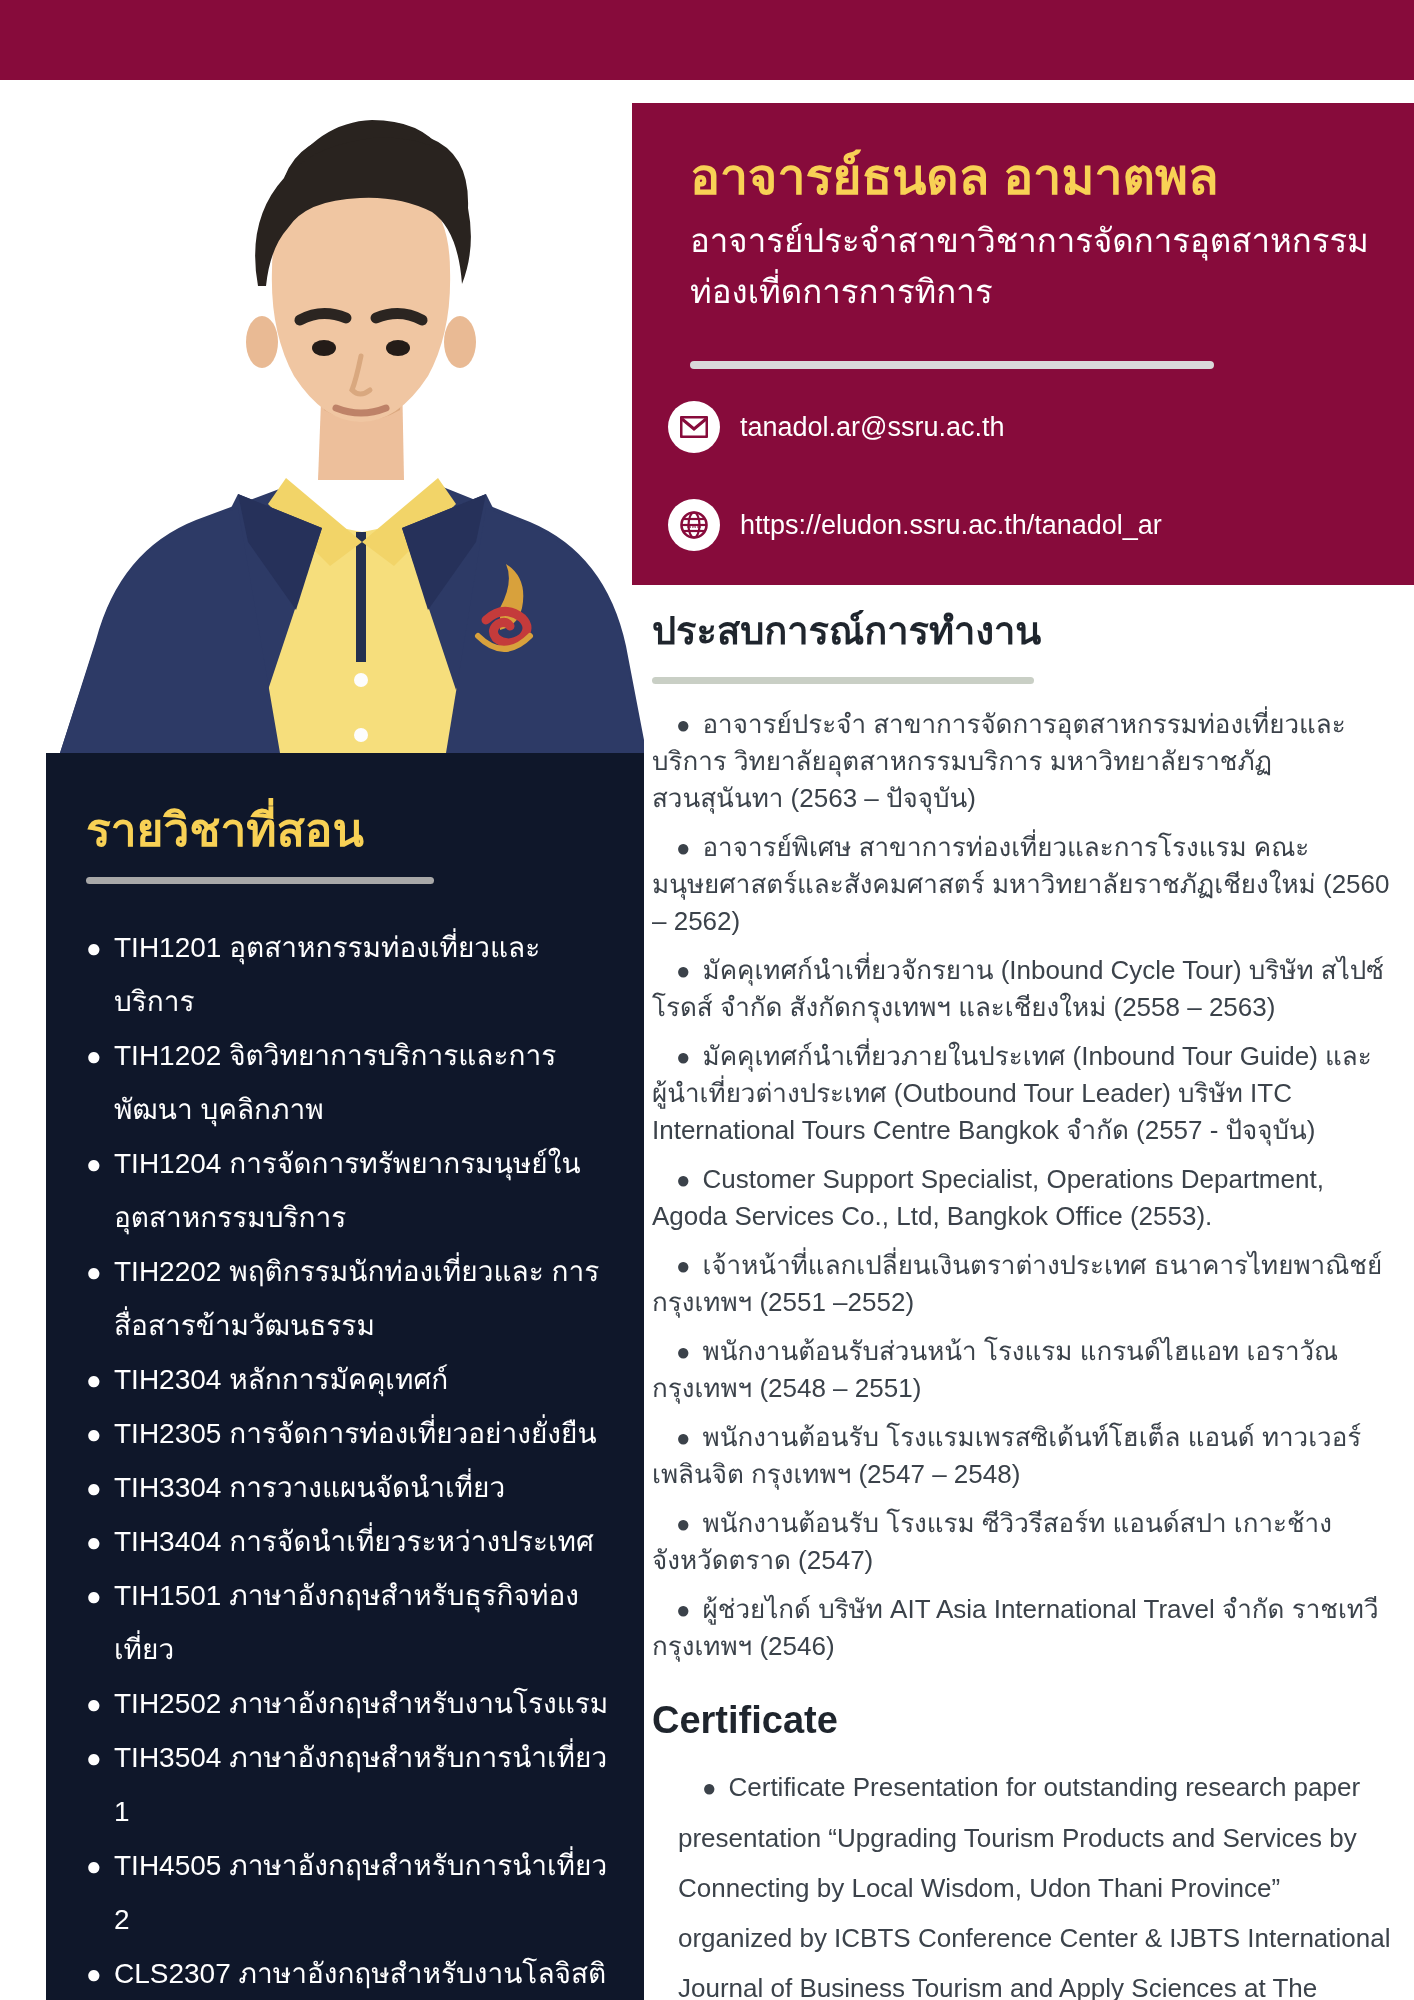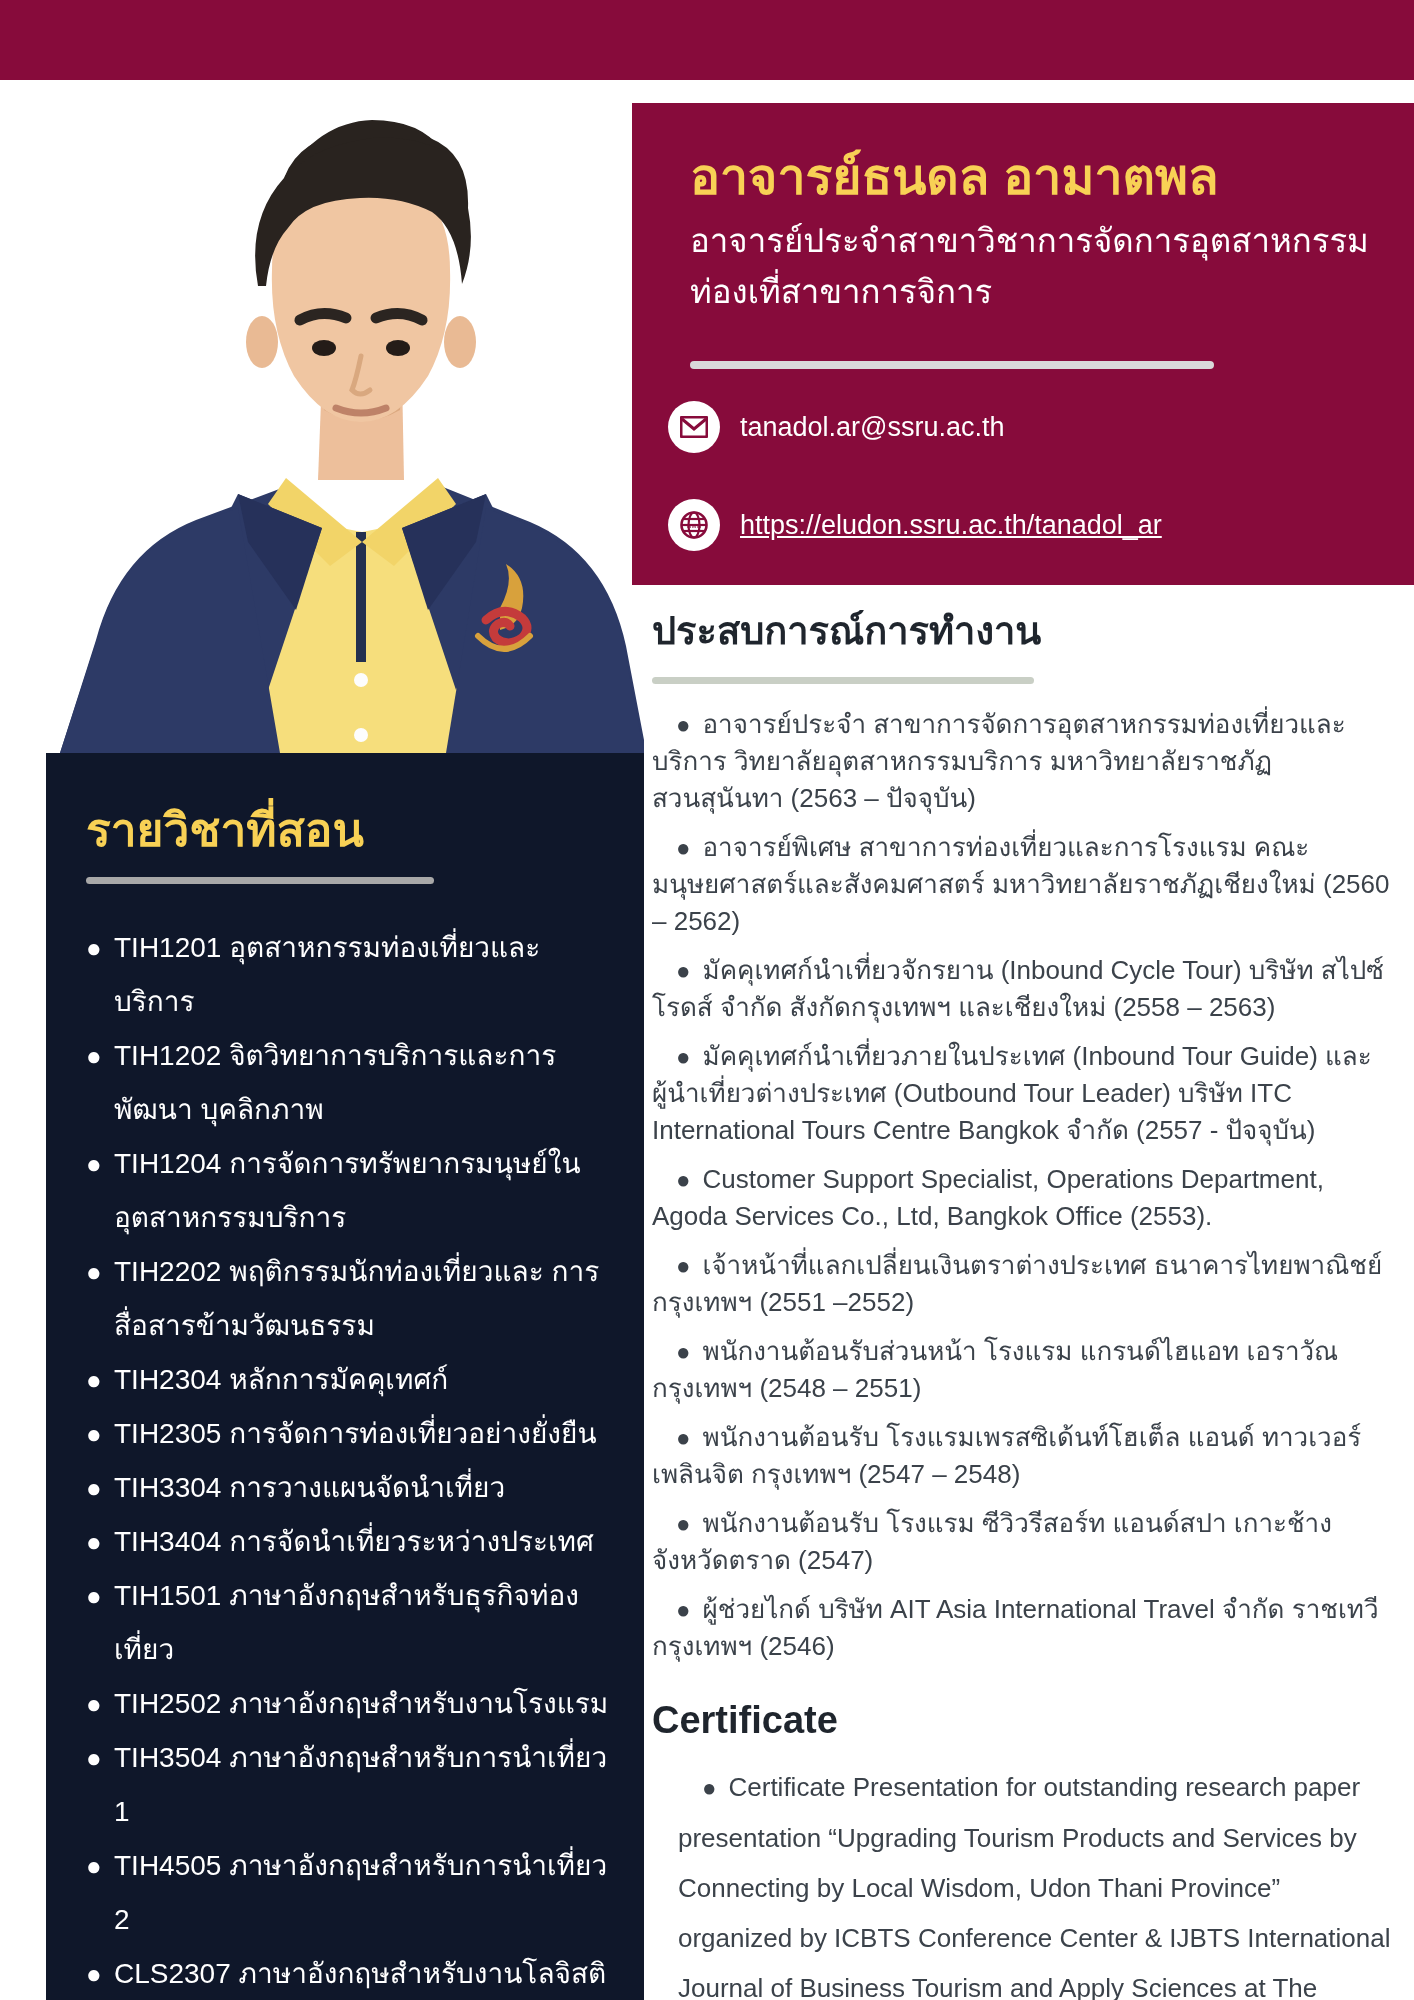--- a/index.html
+++ b/index.html
@@ -20,21 +20,21 @@
   .courses-list li{position:relative;padding-left:28px;font-size:28px;line-height:54px;color:#ffffff;}
   .courses-list .dot{position:absolute;left:0;top:0;font-size:26px;line-height:54px;}
 
   
   .header-card{position:absolute;left:632px;top:103px;width:888px;height:482px;background:#870B3B;color:#ffffff;}
   .prof-name{position:absolute;left:58px;top:34px;font-size:50px;font-weight:bold;color:#F8D155;white-space:nowrap;}
   .prof-title{position:absolute;left:58px;top:112px;width:680px;font-size:33px;line-height:51px;color:#ffffff;}
   .header-divider{position:absolute;left:58px;top:258px;width:524px;height:8px;background:#D9D9D9;border-radius:4px;}
   .contact-row{position:absolute;left:36px;display:flex;align-items:center;}
   .contact-row.email{top:298px;}
-  .contact-row.web{top:396px;text-decoration:underline;}
+  .contact-row.web{top:396px;}
   .icon-circle{width:52px;height:52px;border-radius:50%;background:#ffffff;display:flex;align-items:center;justify-content:center;flex:0 0 auto;}
   .contact-text{margin-left:20px;font-size:27px;color:#ffffff;text-decoration:none;}
 
   
   .main-col{position:absolute;left:652px;top:600px;width:744px;color:#3B424A;}
   .section-heading{font-size:38px;font-weight:bold;color:#1F252D;margin:0;}
   .exp-underline{width:382px;height:7px;background:#C9CFC5;border-radius:4px;margin-top:16px;}
   .exp-list{margin-top:22px;}
   .exp-list p{margin:5px 0 12px 0;font-size:26px;line-height:37px;text-indent:24px;color:#3B424A;}
   .exp-list .bullet,.cert-list .bullet{font-size:24px;margin-right:12px;}
@@ -118,21 +118,21 @@
         <li><span class="dot">●</span><span>TIH3504 ภาษาอังกฤษสำหรับการนำเที่ยว 1</span></li>
         <li><span class="dot">●</span><span>TIH4505 ภาษาอังกฤษสำหรับการนำเที่ยว 2</span></li>
         <li><span class="dot">●</span><span>CLS2307 ภาษาอังกฤษสำหรับงานโลจิสติกส์ และซัพพลายเชน 1</span></li>
       </ul>
   </div>
 
   <div class="header-card">
     <div class="prof-name">อาจารย์ธนดล อามาตพล</div>
     <div class="prof-title">
       <div>อาจารย์ประจำสาขาวิชาการจัดการอุตสาหกรรม</div>
-      <div>ท่องเที่สาขาการจิการ</div>
+      <div>ท่องเที่ดการการทิการ</div>
     </div>
     <div class="header-divider"></div>
 
     <div class="contact-row email">
       <span class="icon-circle">
         <svg width="28" height="22" viewBox="0 0 28 22">
           <rect x="1" y="1" width="26" height="20" rx="2" fill="none" stroke="#870B3B" stroke-width="3"></rect>
           <path d="M2 3 L14 13 L26 3" fill="none" stroke="#870B3B" stroke-width="3"></path>
         </svg>
       </span>

